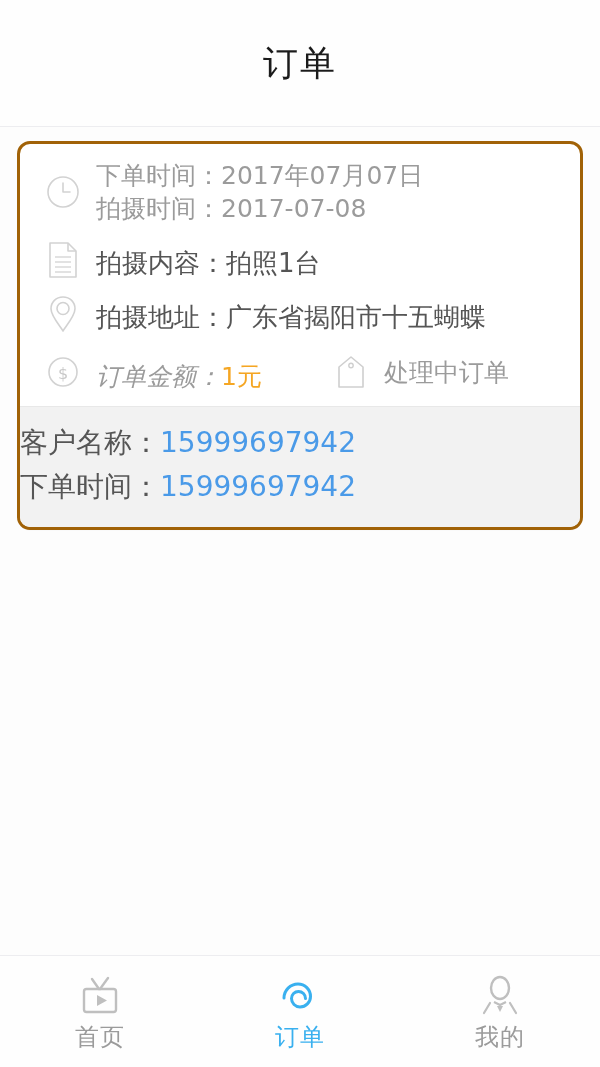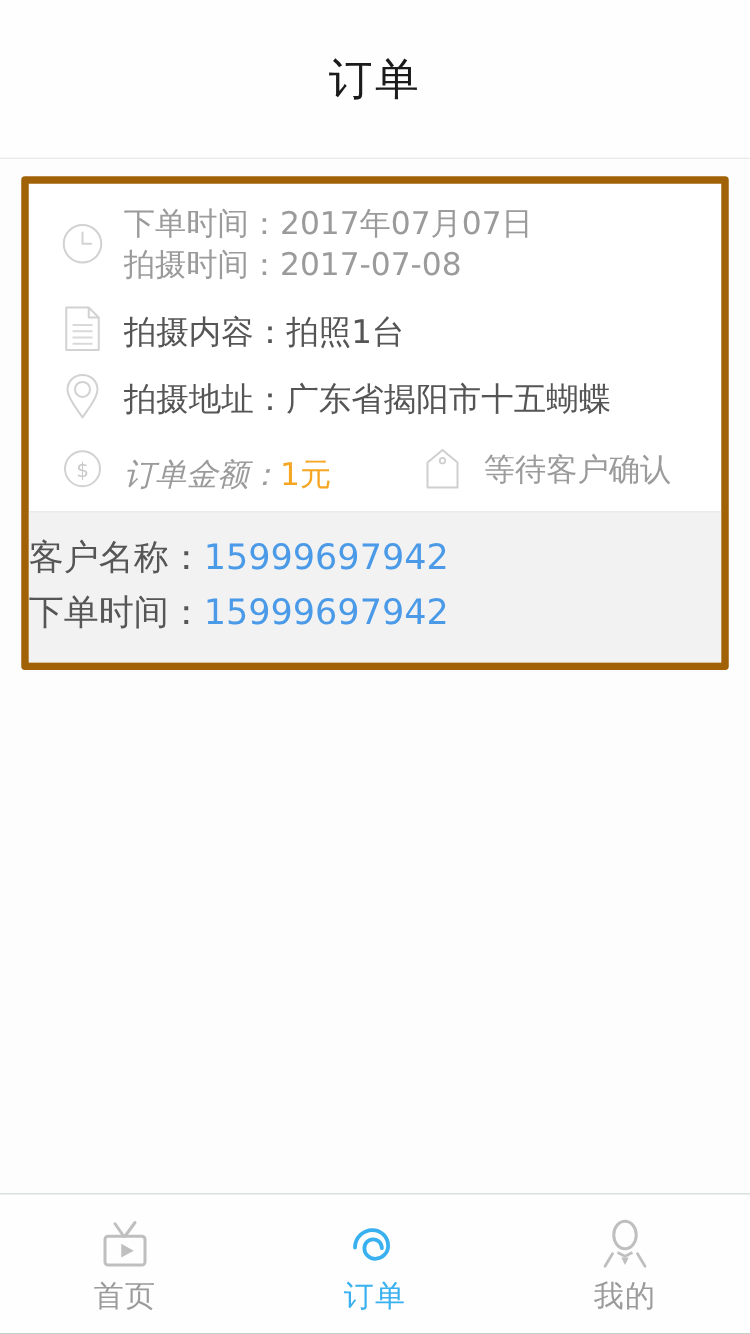--- a/index.html
+++ b/index.html
@@ -9,21 +9,21 @@
     height: 1067px;
     background: #fdfdfd;
     font-family: "DejaVu Sans", "Liberation Sans", sans-serif;
     overflow: hidden;
   }
 
   .phone {
     position: relative;
     width: 600px;
     height: 1067px;
-    background: #14532d;
+    background: #86efac;
     display: flex;
     flex-direction: column;
   }
 
   
   .header {
     height: 127px;
     background: #fefefe;
     border-bottom: 1px solid #ededf0;
     display: flex;
@@ -75,22 +75,22 @@
   
   .content {
     flex: 1 1 auto;
     padding: 14px 17px 0 17px;
     background: #fdfdfd;
     overflow: hidden;
   }
 
   .order-card {
     background: #ffffff;
-    border: 6px solid #a16207;
-    border-radius: 3px;
+    border: 3px solid #a16207;
+    border-radius: 13px;
     overflow: hidden;
     box-shadow: 0 1px 1px rgba(0,0,0,0.015);
   }
 
   .row {
     display: flex;
     align-items: flex-end;
     padding: 0 22px;
   }
 
@@ -252,21 +252,21 @@
         <span class="amount-label">订单金额：</span>
         <span class="amount-value">1元</span>
 
         <span class="status-group">
           <span class="icon-box">
             <svg width="30" height="36" viewBox="0 0 30 36">
               <path d="M15 3 L27 13 V33 H3 V13 Z" fill="none" stroke="#cfcfcf" stroke-width="1.6" stroke-linejoin="round"></path>
               <circle cx="15" cy="11.5" r="2.2" fill="none" stroke="#cfcfcf" stroke-width="1.4"></circle>
             </svg>
           </span>
-          <span class="status-text">等待客户确认</span>
+          <span class="status-text">处理中订单</span>
         </span>
       </div>
 
       <div class="customer-block">
         <div class="cust-line">
           <span>客户名称：</span><span class="cust-value">15999697942</span>
         </div>
         <div class="cust-line">
           <span>下单时间：</span><span class="cust-value">15999697942</span>
         </div>

